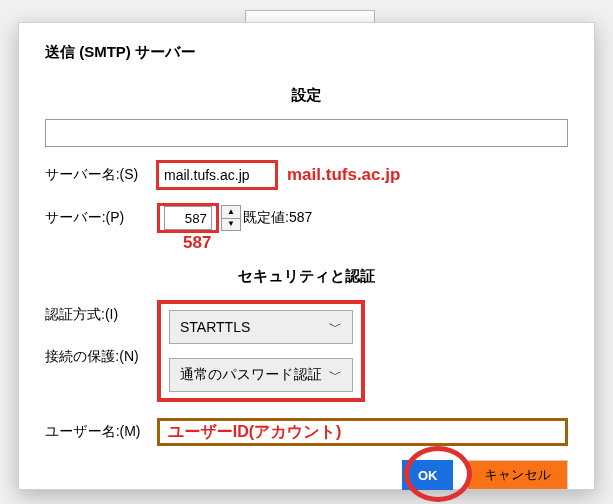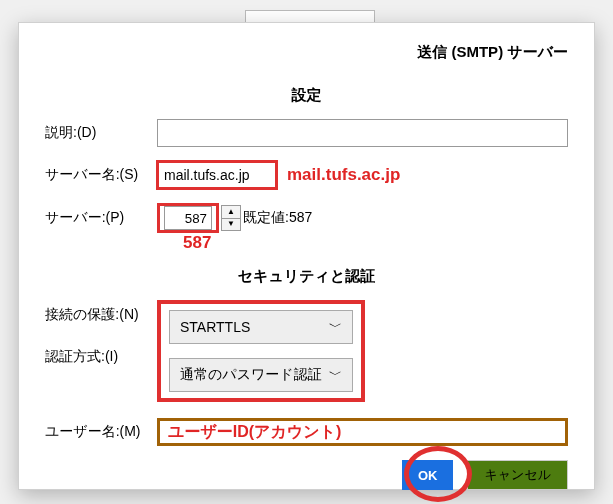--- a/index.html
+++ b/index.html
@@ -25,21 +25,21 @@
     position: absolute;
     left: 18px; top: 22px;
     width: 577px;
     height: 468px;
     background: #fff;
     border: 1px solid #d0d0d0;
     box-shadow: 0 6px 20px rgba(0,0,0,0.25);
     padding: 14px 26px 18px 26px;
   }
   .title {
-    text-align: right;
+    text-align: left;
     font-weight: bold;
     font-size: 15px;
     margin: 6px 0 24px 0;
   }
   .section-head {
     font-weight: bold;
     font-size: 15px;
     margin: 6px 0 14px 0;
     text-align: center;
   }
@@ -153,21 +153,21 @@
     font-size:13px;
     border:none;
     cursor:pointer;
   }
   .btn-ok {
     background:#1a6fe0;
     color:#fff;
     font-weight:bold;
   }
   .btn-cancel {
-    background:#4d7c0f;
+    background:#f97316;
     border:1px solid #ccc;
   }
   .ok-circle {
     position:absolute;
     width:68px; height:56px;
     border:5px solid #e03030;
     border-radius:50%;
     right:96px;
     top:-14px;
     pointer-events:none;
@@ -178,21 +178,20 @@
 
 <div class="bg-hint"></div>
 
 <div class="dialog">
 
   <div class="title">送信 (SMTP) サーバー</div>
 
   <div class="section-head">設定</div>
 
   <div class="row">
-    <div class="lbl">説明:(D)</div>
     <input class="input wide" value="" style="">
   </div>
 
   <div class="row">
     <div class="lbl">サーバー名:(S)</div>
     <input class="input wide hl-red" style="max-width: 120px; flex: 0 0 120px;" value="mail.tufs.ac.jp">
     <span class="annot" style="margin-left:10px">mail.tufs.ac.jp</span>
     <div style="flex:1;border:1px solid #999;height:28px;margin-left:-342px;z-index:-1;position:relative"></div>
   </div>
 
@@ -208,22 +207,22 @@
       </div>
       <span class="default-txt">既定値:587</span>
     </div>
     <span class="annot port-annot">587</span>
   </div>
 
   <div class="section-head">セキュリティと認証</div>
 
   <div class="sec-group" style="margin-bottom:16px">
     <div class="sec-labels">
+      <div>認証方式:(I)</div>
       <div>接続の保護:(N)</div>
-      <div>認証方式:(I)</div>
     </div>
     <div class="sec-selects">
       <div class="select">
         <span>STARTTLS</span>
         <span class="chev">﹀</span>
       </div>
       <div class="select">
         <span>通常のパスワード認証</span>
         <span class="chev">﹀</span>
       </div>

